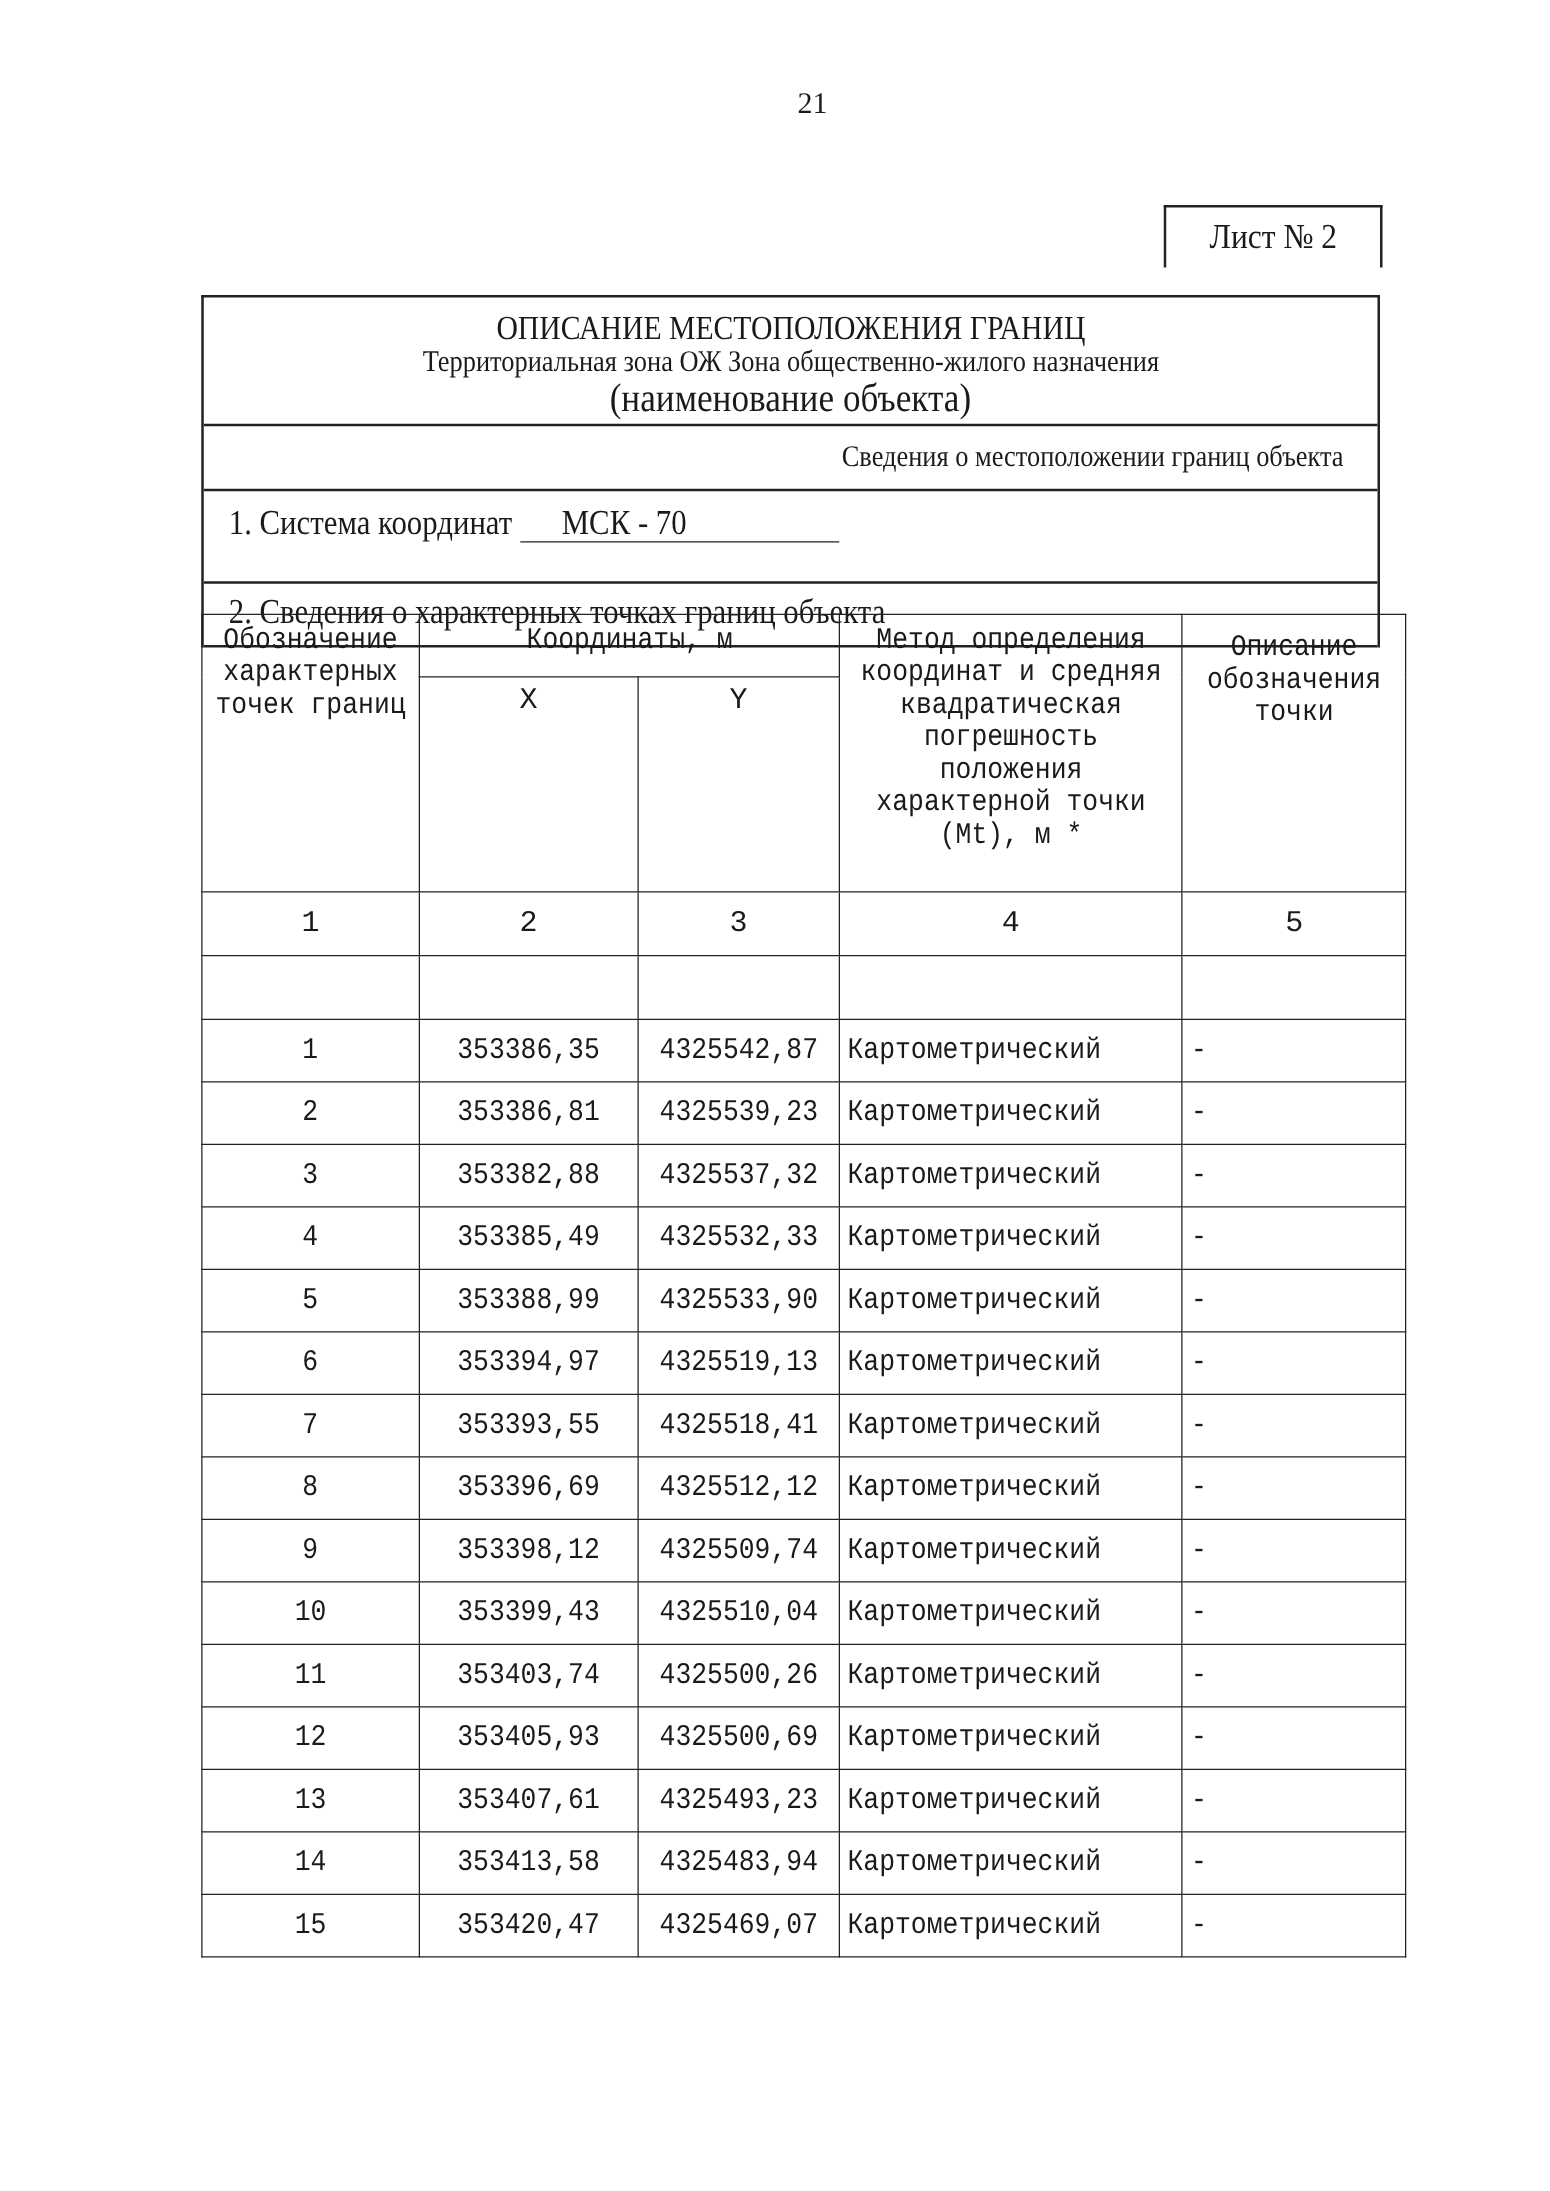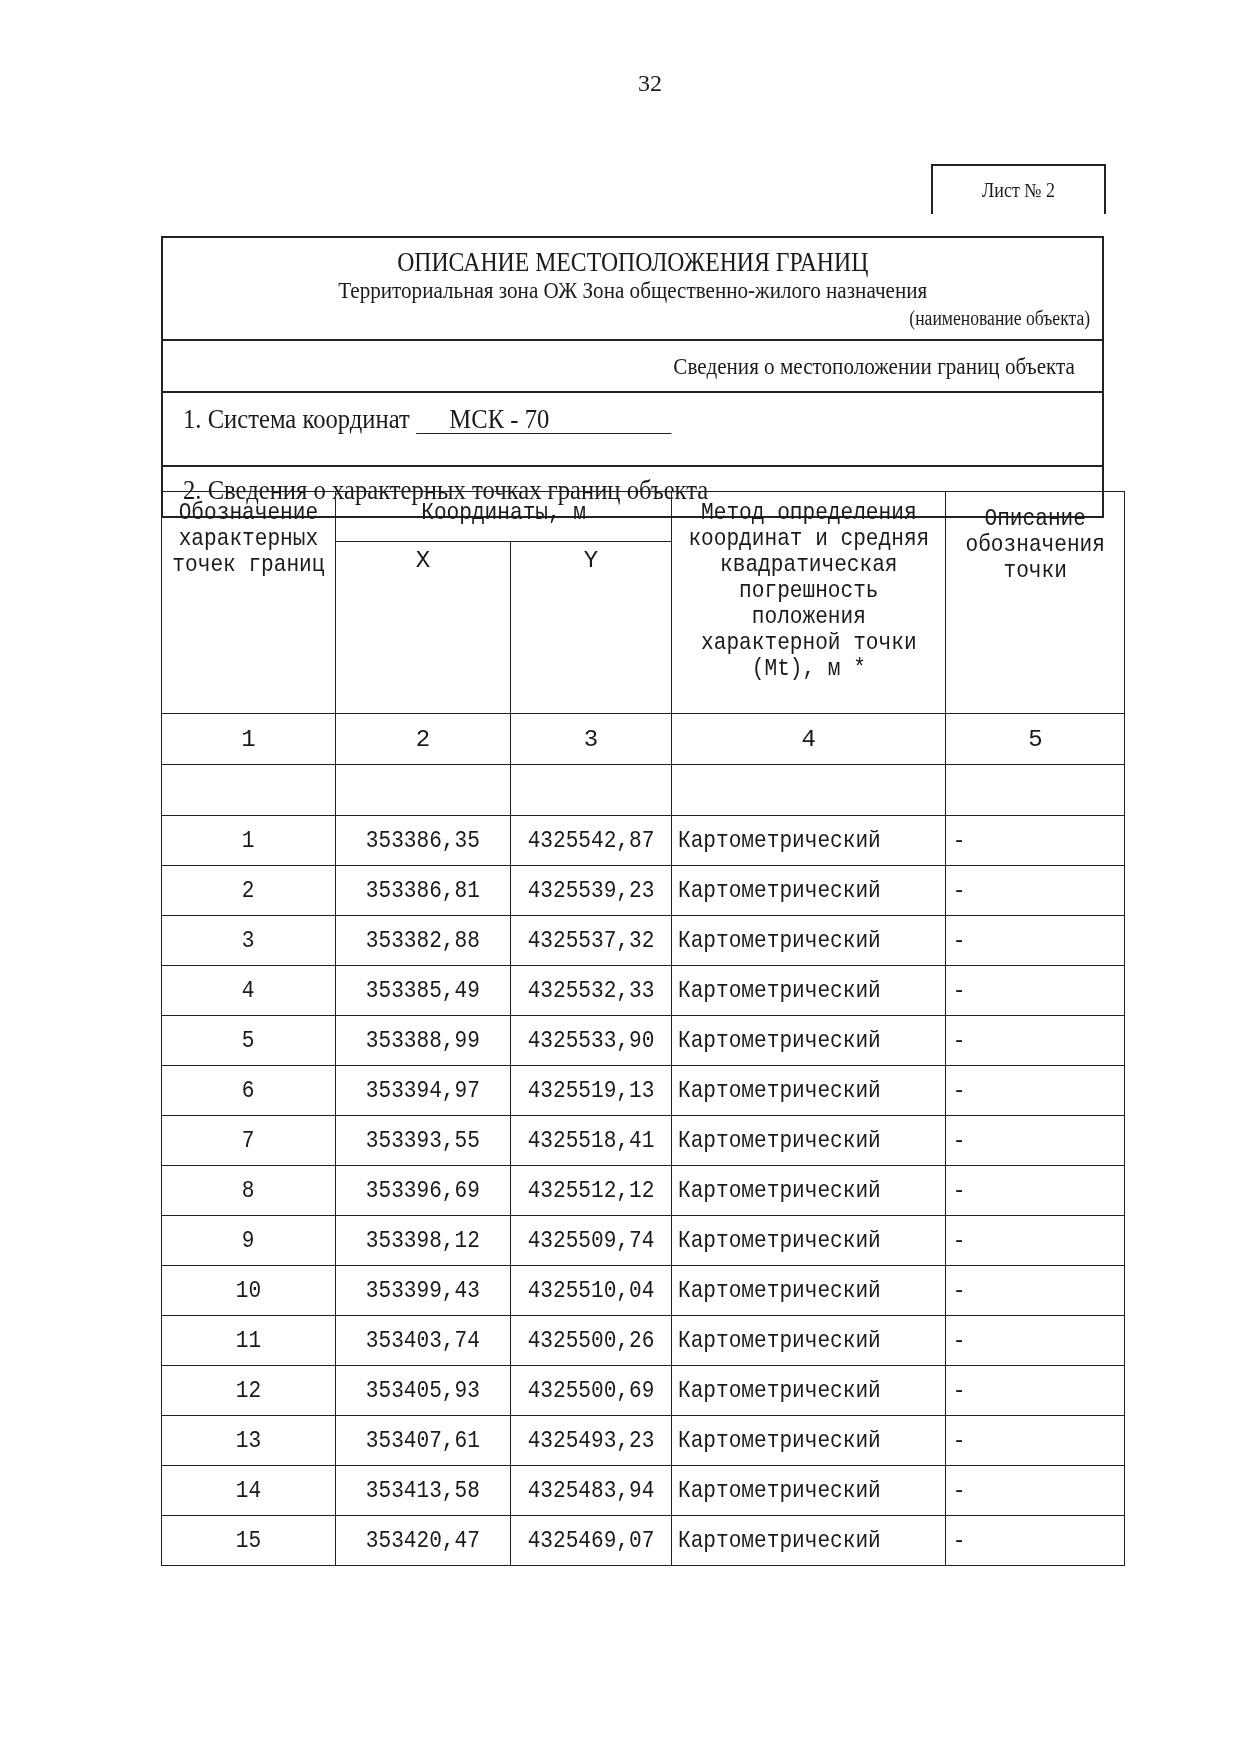--- a/index.html
+++ b/index.html
@@ -1,30 +1,30 @@
 <!DOCTYPE html>
 <html><head>
 <meta charset="utf-8">
 <style>
   html, body { margin:0; padding:0; background:#ffffff; }
   body { width:1240px; height:1753px; position:relative; overflow:hidden;
          font-family:"Liberation Serif", "DejaVu Serif", serif; color:#1a1a1a; }
   .page-num { position:absolute; left:0; width:1300px; top:70px; text-align:center; font-size:24px; }
   .sheet-box { position:absolute; left:931px; top:164px; width:175px; height:50px;
                border:2px solid #222; border-bottom:none; box-sizing:border-box;
-               display:flex; align-items:center; justify-content:center; font-size:20px; }
+               display:flex; align-items:center; justify-content:center; font-size:28px; }
   .sheet-box span { display:inline-block; transform:scaleX(0.9); }
   .doc { position:absolute; left:161px; top:212px; width:943px;
          border:2px solid #222; border-bottom:none; box-sizing:border-box;margin-top:24px; }
   .sec { border-bottom:2px solid #222; box-sizing:border-box; position:relative; }
   .title-sec { height:103px; text-align:center; padding-top:10px; }
   .cond { display:inline-block; transform:scaleX(0.88); transform-origin:center; white-space:nowrap; }
   .title-sec .l1 { font-size:27px; line-height:28px; }
   .title-sec .l2 { font-size:24px; line-height:28px; text-decoration:underline; }
-  .title-sec .l3 { font-size:20px; line-height:28px;text-align:right; }
+  .title-sec .l3 { font-size:32px; line-height:28px; }
   .info-sec { height:52px; text-align:right; font-size:24px; line-height:50px; }
   .coord-sec { height:74px; font-size:28px; padding-left:20px; padding-top:10px; }
   .coord-sec .cond { transform-origin:left center; }
   .coord-sys-value { display:inline-block; border-bottom:1.5px solid #222; min-width:290px; padding-left:38px; box-sizing:border-box; line-height:28px; }
   .points-sec { height:51px; font-size:28px; padding-left:20px; line-height:46px; }
   .points-sec .cond { transform-origin:left center; }
   table { border-collapse:collapse; position:absolute; left:161px; top:491px; table-layout:fixed;font-family:Liberation Mono, monospace; }
   td { border:1.5px solid #222; padding:0; text-align:center; vertical-align:middle; font-size:24px; }
   td .cond { transform:scaleX(0.88); }
   .hdr td { vertical-align:top; line-height:26px; padding-top:8px; }
@@ -35,21 +35,21 @@
   .empty-row td { height:50px; }
   .data-row td { height:49px; }
   td.method { text-align:left; padding-left:6px; }
   td.method .cond { transform-origin:left center; }
   td.desc { text-align:left; padding-left:6px; }
   .ml { display:block; white-space:nowrap; }
 </style>
 </head>
 <body>
 
-<div class="page-num"><span>32</span></div>
+<div class="page-num"><span>21</span></div>
 
 <div class="sheet-box">
   <span>Лист № 2</span>
 </div>
 
 <div class="doc">
   <div class="sec title-sec">
     <div class="l1"><span class="cond">ОПИСАНИЕ МЕСТОПОЛОЖЕНИЯ ГРАНИЦ</span></div>
     <div class="l2"><span class="cond">Территориальная зона ОЖ Зона общественно-жилого назначения</span></div>
     <div class="l3"><span class="cond">(наименование объекта)</span></div>

